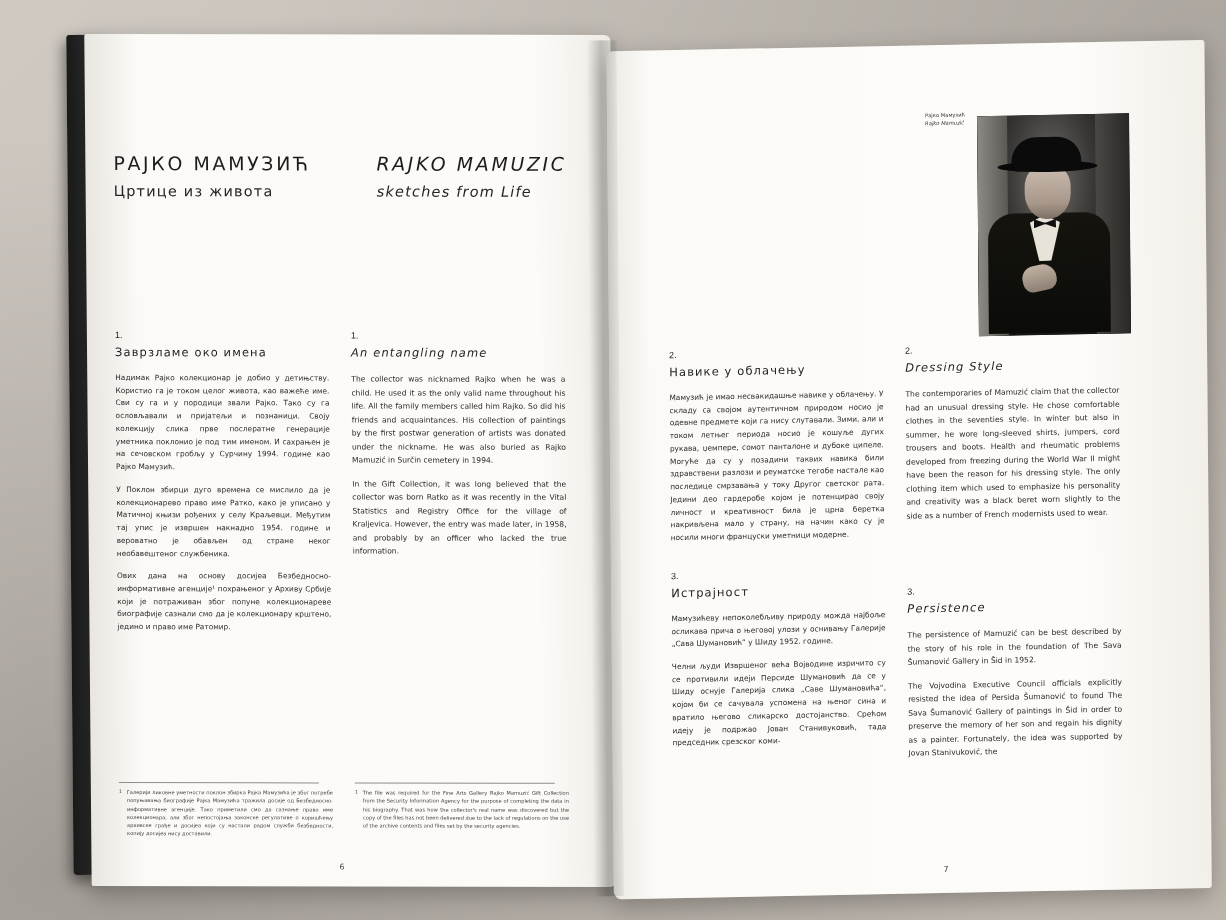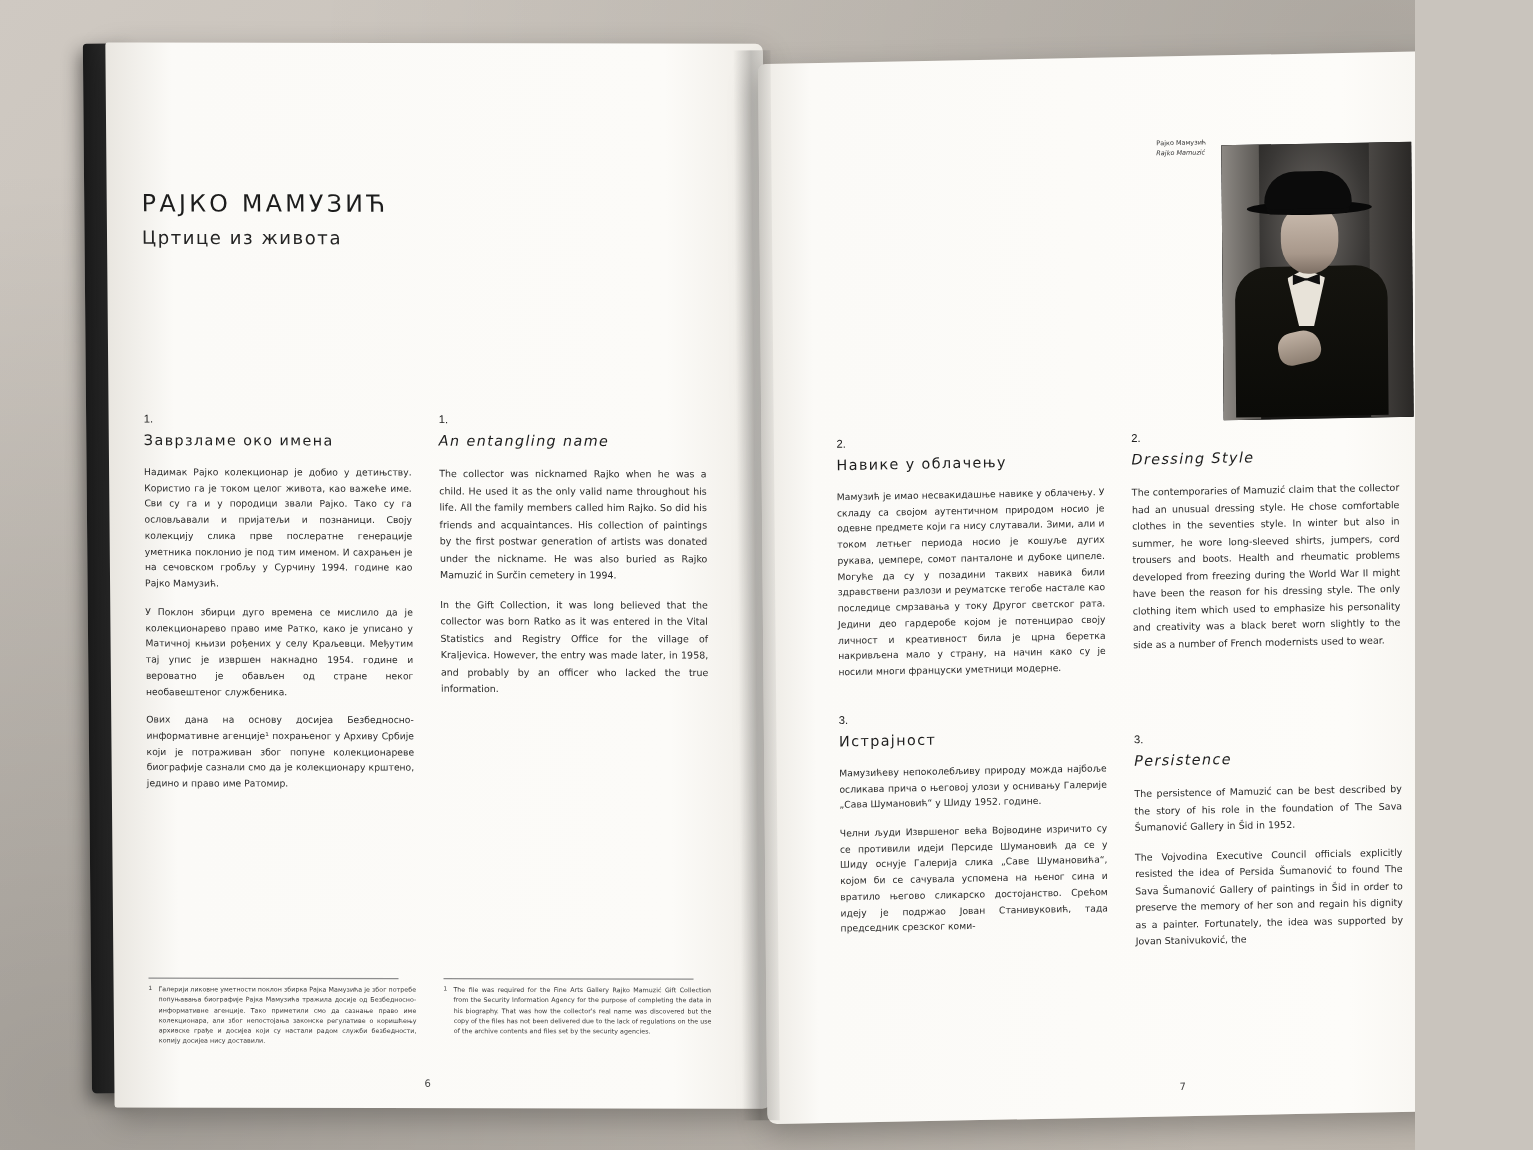--- a/index.html
+++ b/index.html
@@ -8,21 +8,21 @@
     background: #c9c4bd;
   }
   body {
     width: 1226px;
     height: 920px;
     overflow: hidden;
     font-family: "Liberation Sans", sans-serif;
   }
   #scene {
     position: relative;
-    width: 1132px;
+    width: 1226px;
     height: 920px;
     background: linear-gradient(135deg, #cfc9c2 0%, #c6c0b8 40%, #bdb6ad 100%);
     overflow: hidden;
   }
   
   .desk-shade {
     position: absolute;
     inset: 0;
     background:
       radial-gradient(ellipse at 55% 45%, rgba(255,255,255,0.10) 0%, rgba(0,0,0,0.0) 55%),
@@ -275,37 +275,41 @@
     <div class="cover-red"></div>
 
     <div class="page page-left">
       <div class="page-inner">
 
         <div class="title-row">
           <div class="title-col cyr">
             <div class="title-main">РАЈКО МАМУЗИЋ</div>
             <div class="title-sub">Цртице из живота</div>
           </div>
+          <div class="title-col lat">
+            <div class="title-main">RAJKO MAMUZIC</div>
+            <div class="title-sub">sketches from Life</div>
+          </div>
         </div>
 
         <div class="cols" style="top:296px; left:28px;">
 
           <div class="col">
             <div class="sec-num">1.</div>
             <div class="sec-head">Заврзламе око имена</div>
             <p class="body">Надимак Рајко колекционар је добио у детињству. Користио га је током целог живота, као важеће име. Сви су га и у породици звали Рајко. Тако су га ословљавали и пријатељи и познаници. Своју колекцију слика прве послератне генерације уметника поклонио је под тим именом. И сахрањен је на сечовском гробљу у Сурчину 1994. године као Рајко Мамузић.</p>
             <p class="body">У Поклон збирци дуго времена се мислило да је колекционарево право име Ратко, како је уписано у Матичној књизи рођених у селу Краљевци. Међутим тај упис је извршен накнадно 1954. године и вероватно је обављен од стране неког необавештеног службеника.</p>
             <p class="body">Ових дана на основу досијеа Безбедносно-информативне агенције¹ похрањеног у Архиву Србије који је потраживан због попуне колекционареве биографије сазнали смо да је колекционару крштено, једино и право име Ратомир.</p>
           </div>
 
           <div class="col">
             <div class="sec-num">1.</div>
             <div class="sec-head it">An entangling name</div>
             <p class="body lat">The collector was nicknamed Rajko when he was a child. He used it as the only valid name throughout his life. All the family members called him Rajko. So did his friends and acquaintances. His collection of paintings by the first postwar generation of artists was donated under the nickname. He was also buried as Rajko Mamuzić in Surčin cemetery in 1994.</p>
-            <p class="body lat">In the Gift Collection, it was long believed that the collector was born Ratko as it was entered in the Vital Statistics and Registry Office for the village of Kraljevica. However, the entry was made later, in 1958, and probably by an officer who lacked the true information.</p>
+            <p class="body lat">In the Gift Collection, it was long believed that the collector was born Ratko as it was recently in the Vital Statistics and Registry Office for the village of Kraljevica. However, the entry was made later, in 1958, and probably by an officer who lacked the true information.</p>
           </div>
         </div>
 
         <div style="position:absolute; left:28px; top:748px; width:214px;">
           <div class="footnote-rule"></div>
           <div class="fn-wrap">
             <span class="fn-num">1</span>
             <span class="footnote">Галерији ликовне уметности поклон збирка Рајка Мамузића је због потребе попуњавања биографије Рајка Мамузића тражила досије од Безбедносно-информативне агенције. Тако приметили смо да сазнање право име колекционара, али због непостојања законске регулативе о коришћењу архивске грађе и досијеа који су настали радом служби безбедности, копију досијеа нису доставили.</span>
           </div>
         </div>

